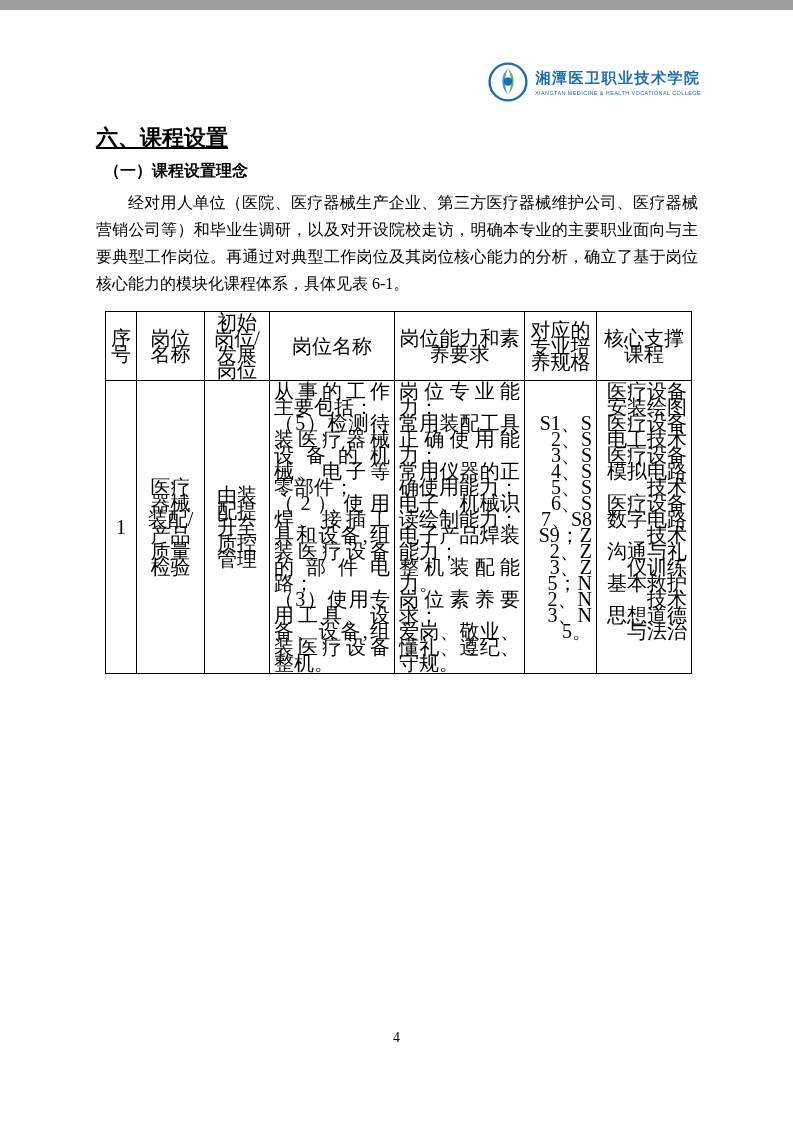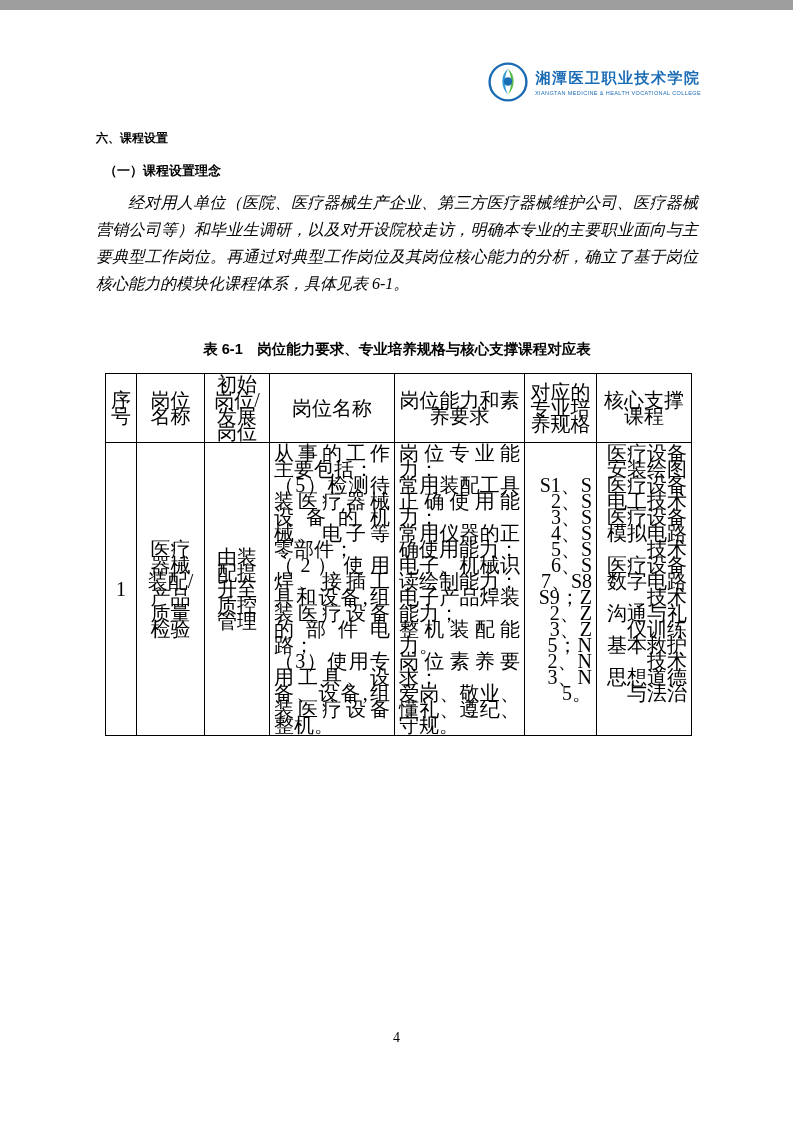--- a/index.html
+++ b/index.html
@@ -43,38 +43,38 @@
     white-space: nowrap;
   }
 
   
   .content {
     padding: 116px 95px 0 96px;
   }
   .section-title {
     margin: 0;
     font-family: "Liberation Sans", sans-serif;
-    font-size: 12px;
+    font-size: 22px;
     font-weight: bold;
     line-height: 24px;
+    text-decoration: underline;
   }
   .subsection-title {
     margin: 10px 0 0 8px;
     font-family: Liberation Serif, serif;
-    font-size: 13px;
+    font-size: 16px;
     font-weight: bold;
     line-height: 22px;
   }
   .intro-paragraph {
     margin: 7px 0 0 0;
     font-size: 16px;
     line-height: 27px;
     text-indent: 2em;
     text-align: justify;
-    font-style: italic;
   }
   .table-caption {
     margin-top: 42px;
     text-align: center;
     font-family: "Liberation Sans", sans-serif;
     font-size: 14.5px;
     font-weight: bold;
     line-height: 20px;
   }
 
@@ -133,21 +133,20 @@
       <span class="logo-cn">湘潭医卫职业技术学院</span>
       <span class="logo-en">XIANGTAN MEDICINE &amp; HEALTH VOCATIONAL COLLEGE</span>
     </span>
   </div>
 
   <div class="content">
     <h1 class="section-title">六、课程设置</h1>
     <h2 class="subsection-title">（一）课程设置理念</h2>
     <p class="intro-paragraph">经对用人单位（医院、医疗器械生产企业、第三方医疗器械维护公司、医疗器械营销公司等）和毕业生调研，以及对开设院校走访，明确本专业的主要职业面向与主要典型工作岗位。再通过对典型工作岗位及其岗位核心能力的分析，确立了基于岗位核心能力的模块化课程体系，具体见表 6-1。</p>
 
-    <div class="table-caption">表 6-1　岗位能力要求、专业培养规格与核心支撑课程对应表</div>
 
     <table class="mapping">
       <colgroup>
         <col style="width:31px">
         <col style="width:68px">
         <col style="width:65px">
         <col style="width:125px">
         <col style="width:130px">
         <col style="width:72px">
         <col style="width:95px">

